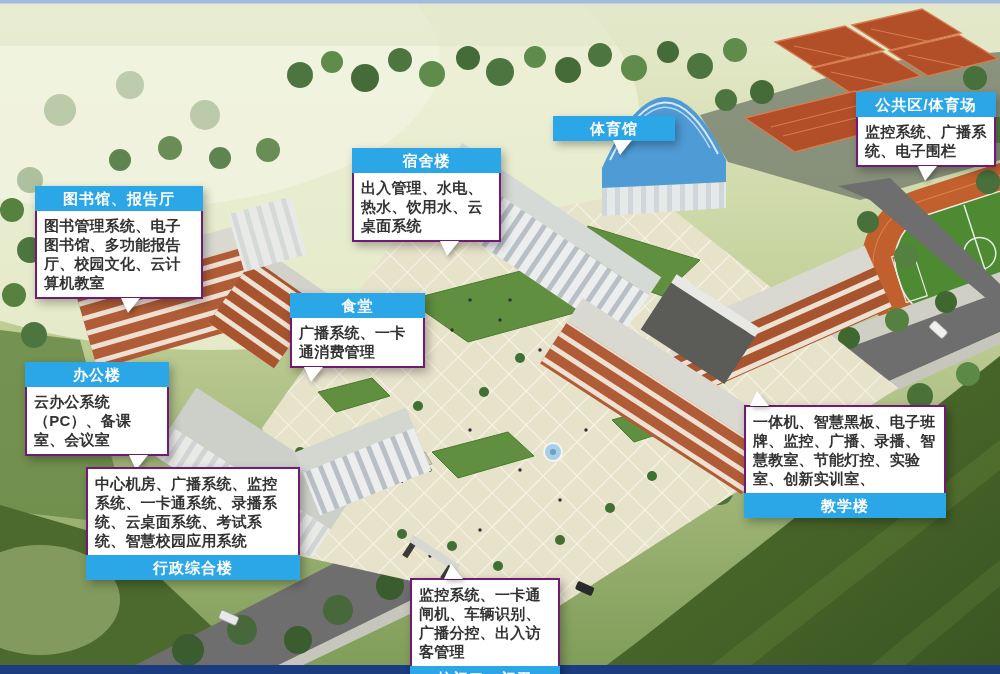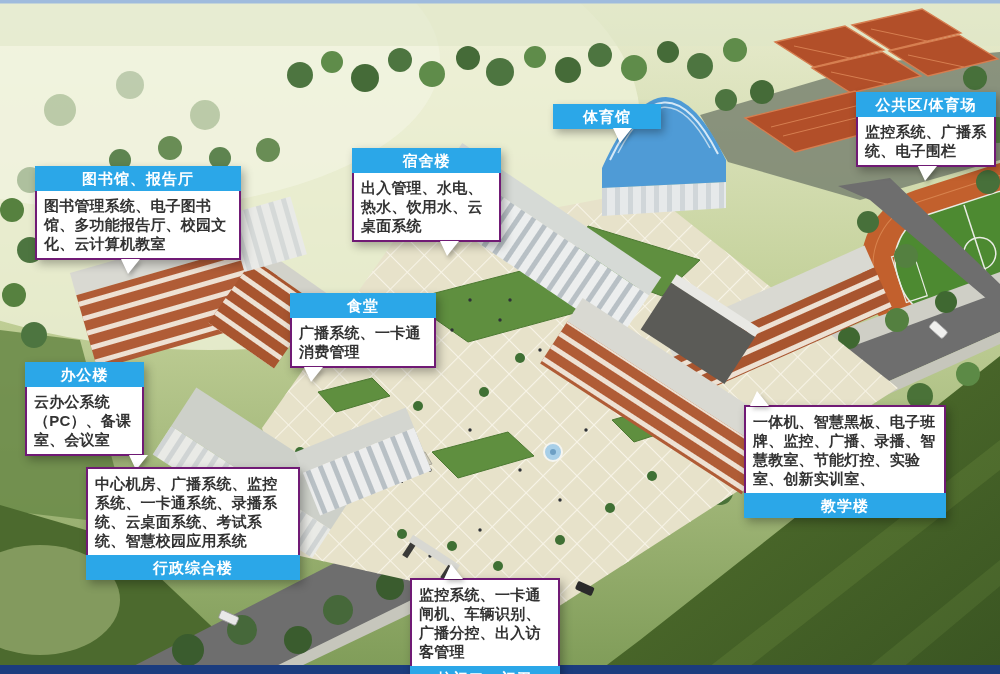--- a/index.html
+++ b/index.html
@@ -307,50 +307,50 @@
         </g>
       <g transform="rotate(42 938 330)">
           <rect x="929" y="325" width="18" height="9" rx="2" fill="#f0f0ee" stroke="#aaaaaa" stroke-width="0.8"></rect>
         </g>
     </g>
 
     <rect x="0" y="0" width="1000" height="3.5" fill="#9fbbdd"></rect>
     <rect x="0" y="665" width="1000" height="9" fill="#1b3c7e"></rect>
   </svg>
 
-  <div class="callout header-top" style="left:35px;top:166px;width:206px;">
+  <div class="callout header-top" style="left:35px;top:186px;width:168px;">
     <div class="co-header">图书馆、报告厅</div>
     <div class="co-body">图书管理系统、电子图书馆、多功能报告厅、校园文化、云计算机教室</div>
     <div class="tail tail-down" style="left:86px;"></div>
   </div>
 
   <div class="callout header-top" style="left:352px;top:148px;width:149px;">
     <div class="co-header">宿舍楼</div>
     <div class="co-body">出入管理、水电、热水、饮用水、云桌面系统</div>
     <div class="tail tail-down" style="left:88px;"></div>
   </div>
 
-  <div class="callout header-top" style="left:553px;top:104px;width:108px;">
+  <div class="callout header-top" style="left:553px;top:116px;width:122px;">
     <div class="co-header">体育馆</div>
     <div class="tail tail-down" style="left:60px;"></div>
   </div>
 
   <div class="callout header-top" style="left:856px;top:92px;width:140px;">
     <div class="co-header">公共区/体育场</div>
     <div class="co-body">监控系统、广播系统、电子围栏</div>
     <div class="tail tail-down" style="left:62px;"></div>
   </div>
 
-  <div class="callout header-top" style="left:290px;top:293px;width:146px;">
+  <div class="callout header-top" style="left:290px;top:293px;width:135px;">
     <div class="co-header">食堂</div>
     <div class="co-body">广播系统、一卡通消费管理</div>
     <div class="tail tail-down" style="left:14px;"></div>
   </div>
 
-  <div class="callout header-top" style="left:25px;top:362px;width:119px;">
+  <div class="callout header-top" style="left:25px;top:362px;width:144px;">
     <div class="co-header">办公楼</div>
     <div class="co-body">云办公系统（PC）、备课室、会议室</div>
     <div class="tail tail-down" style="left:104px;"></div>
   </div>
 
   <div class="callout header-bottom" style="left:86px;top:467px;width:214px;">
     <div class="co-body">中心机房、广播系统、监控系统、一卡通系统、录播系统、云桌面系统、考试系统、智慧校园应用系统</div>
     <div class="co-header">行政综合楼</div>
   </div>
 

